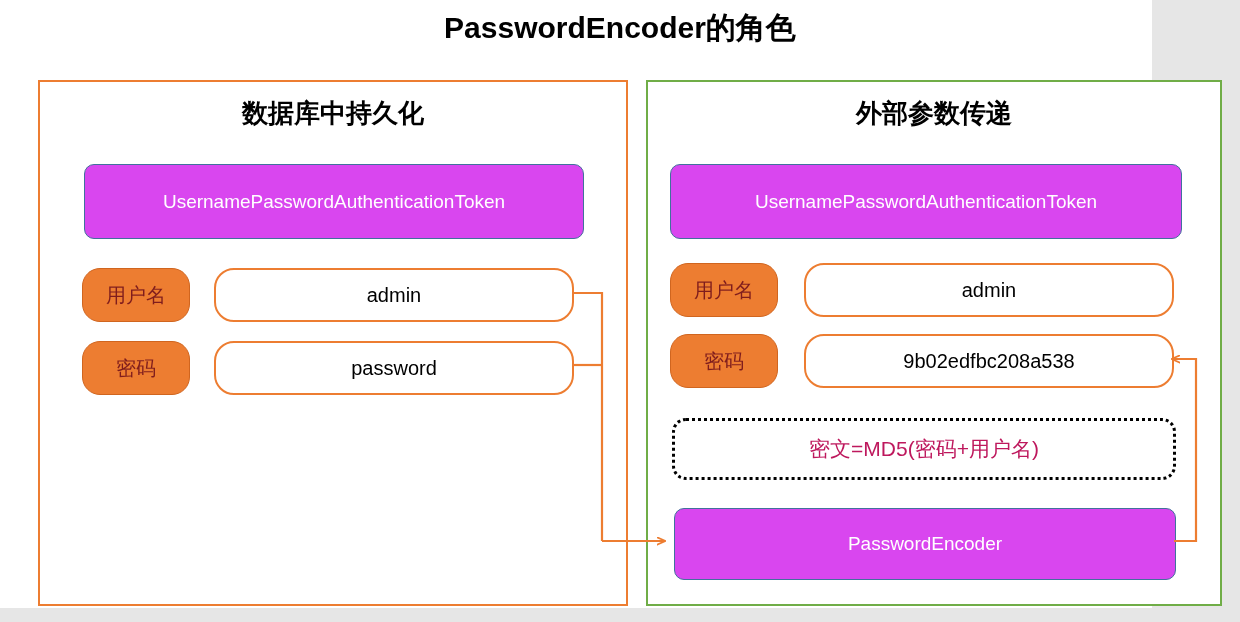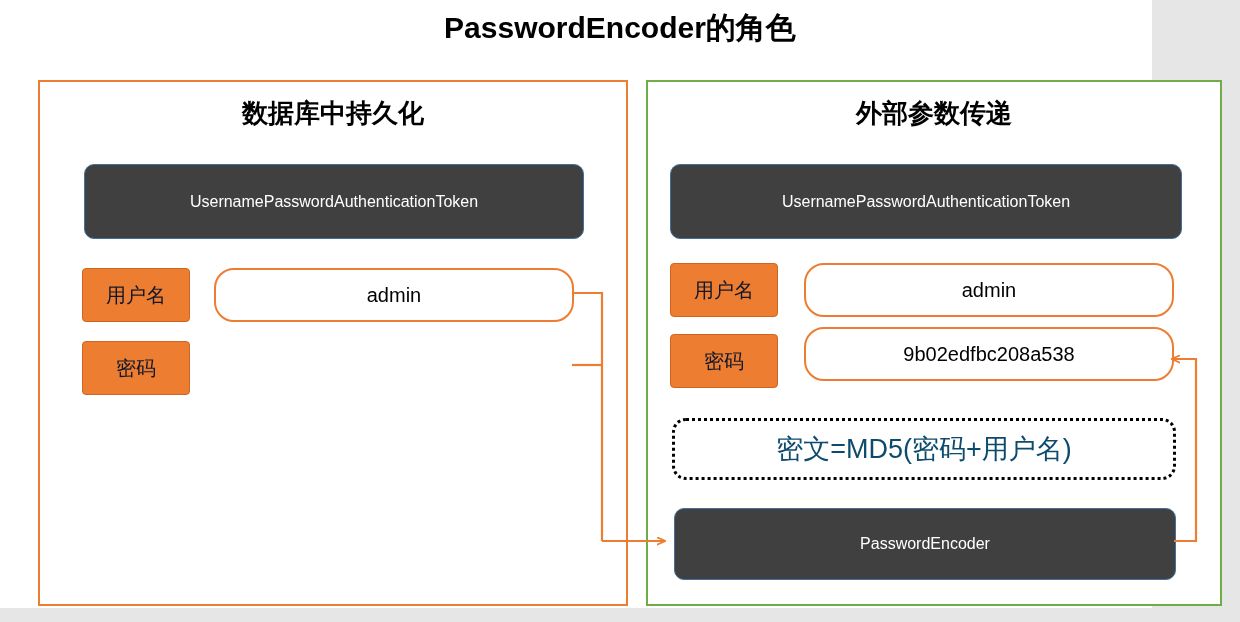--- a/index.html
+++ b/index.html
@@ -66,37 +66,37 @@
     top: 14px;
     width: 100%;
     text-align: center;
     font-size: 26px;
     font-weight: bold;
     color: #000000;
   }
 
   .blue-box {
     position: absolute;
-    background: #404040;
+    background: #d946ef;
     border: 1px solid #41719C;
     border-radius: 10px;
     color: #ffffff;
     display: flex;
     align-items: center;
     justify-content: center;
-    font-size: 16px;
+    font-size: 19px;
     box-sizing: border-box;
   }
 
   .orange-label {
     position: absolute;
     background: #ED7D31;
     border: 1px solid #D0651F;
-    border-radius: 4px;
-    color: #0f172a;
+    border-radius: 18px;
+    color: #7f1d1d;
     display: flex;
     align-items: center;
     justify-content: center;
     font-size: 20px;
     box-sizing: border-box;
   }
 
   .value-box {
     position: absolute;
     background: #ffffff;
@@ -108,25 +108,25 @@
     justify-content: center;
     font-size: 20px;
     box-sizing: border-box;
   }
 
   .dotted-box {
     position: absolute;
     background: #ffffff;
     border: 3px dotted #000000;
     border-radius: 14px;
-    color: #0c4a6e;
+    color: #be185d;
     display: flex;
     align-items: center;
     justify-content: center;
-    font-size: 27px;
+    font-size: 21px;
     box-sizing: border-box;
   }
 
   
   #connectors {
     position: absolute;
     left: 0;
     top: 0;
     width: 1240px;
     height: 622px;
@@ -144,32 +144,33 @@
 
   <div class="panel panel-left">
     <div class="panel-title">数据库中持久化</div>
 
     <div class="blue-box" style="left:44px; top:82px; width:500px; height:75px;">UsernamePasswordAuthenticationToken</div>
 
     <div class="orange-label" style="left:42px; top:186px; width:108px; height:54px;">用户名</div>
     <div class="value-box" style="left:174px; top:186px; width:360px; height:54px;">admin</div>
 
     <div class="orange-label" style="left:42px; top:259px; width:108px; height:54px;">密码</div>
+    <div class="value-box" style="left:174px; top:259px; width:360px; height:54px;">password</div>
   </div>
 
   <div class="panel panel-right">
     <div class="panel-title">外部参数传递</div>
 
     <div class="blue-box" style="left:22px; top:82px; width:512px; height:75px;">UsernamePasswordAuthenticationToken</div>
 
     <div class="orange-label" style="left:22px; top:181px; width:108px; height:54px;">用户名</div>
     <div class="value-box" style="left:156px; top:181px; width:370px; height:54px;">admin</div>
 
     <div class="orange-label" style="left:22px; top:252px; width:108px; height:54px;">密码</div>
-    <div class="value-box" style="left:156px; top:245px; width:370px; height:54px;">9b02edfbc208a538</div>
+    <div class="value-box" style="left:156px; top:252px; width:370px; height:54px;">9b02edfbc208a538</div>
 
     <div class="dotted-box" style="left:24px; top:336px; width:504px; height:62px;">密文=MD5(密码+用户名)</div>
 
     <div class="blue-box" style="left:26px; top:426px; width:502px; height:72px;">PasswordEncoder</div>
   </div>
 
   <svg id="connectors" viewBox="0 0 1240 622">
     <defs>
       <marker id="arrowOrange" markerWidth="9" markerHeight="9" refX="8" refY="4.5" orient="auto" markerUnits="userSpaceOnUse">
         <path d="M0,0.8 L8.5,4.5 L0,8.2" fill="none" stroke="#ED7D31" stroke-width="1.8" stroke-linecap="round" stroke-linejoin="round"></path>

